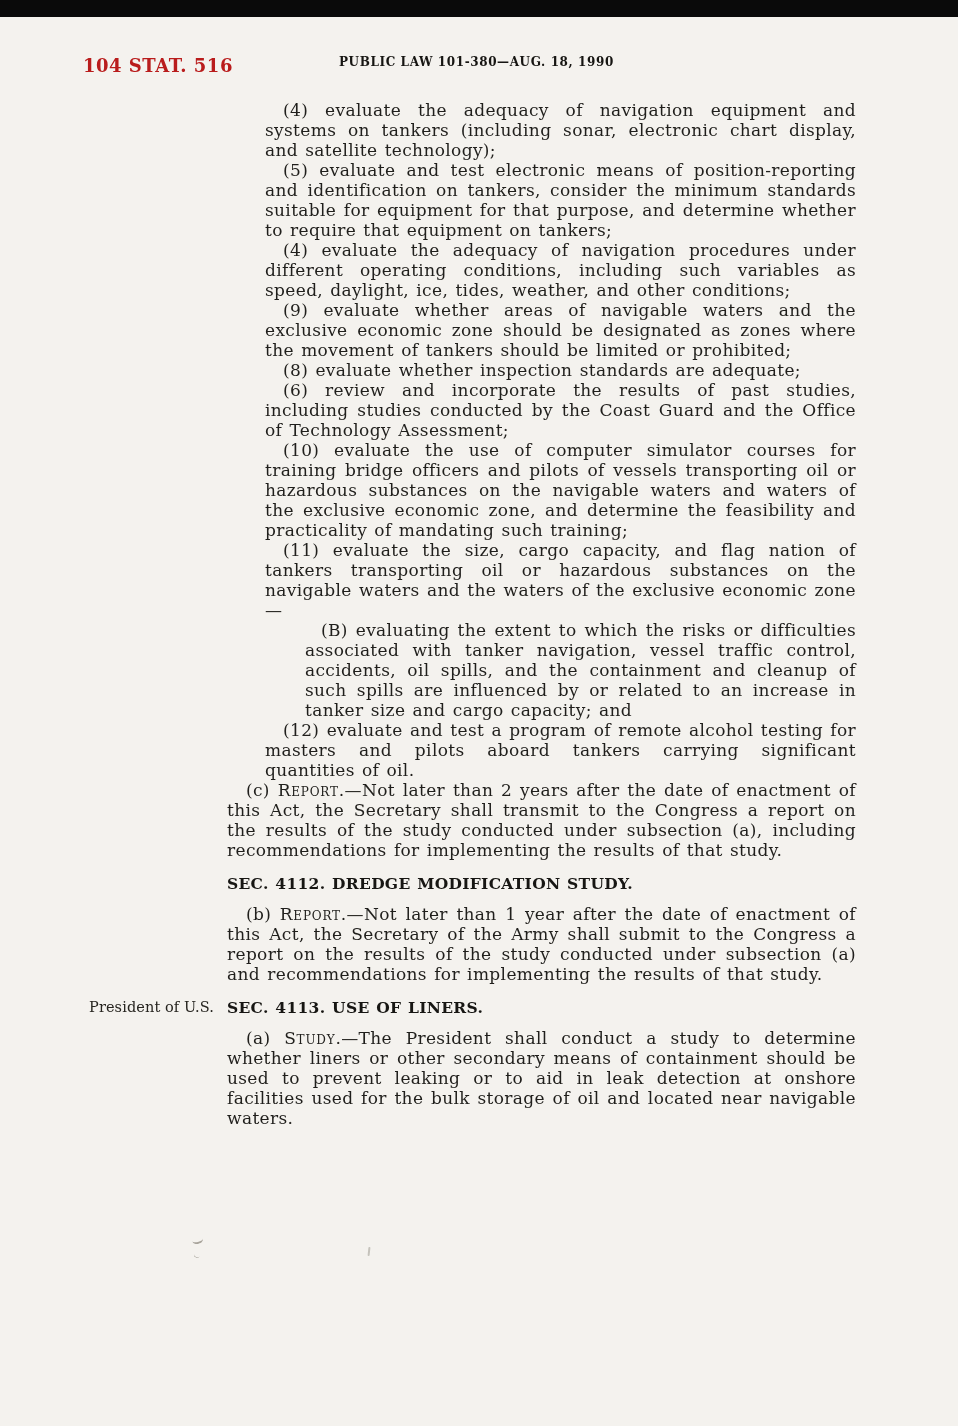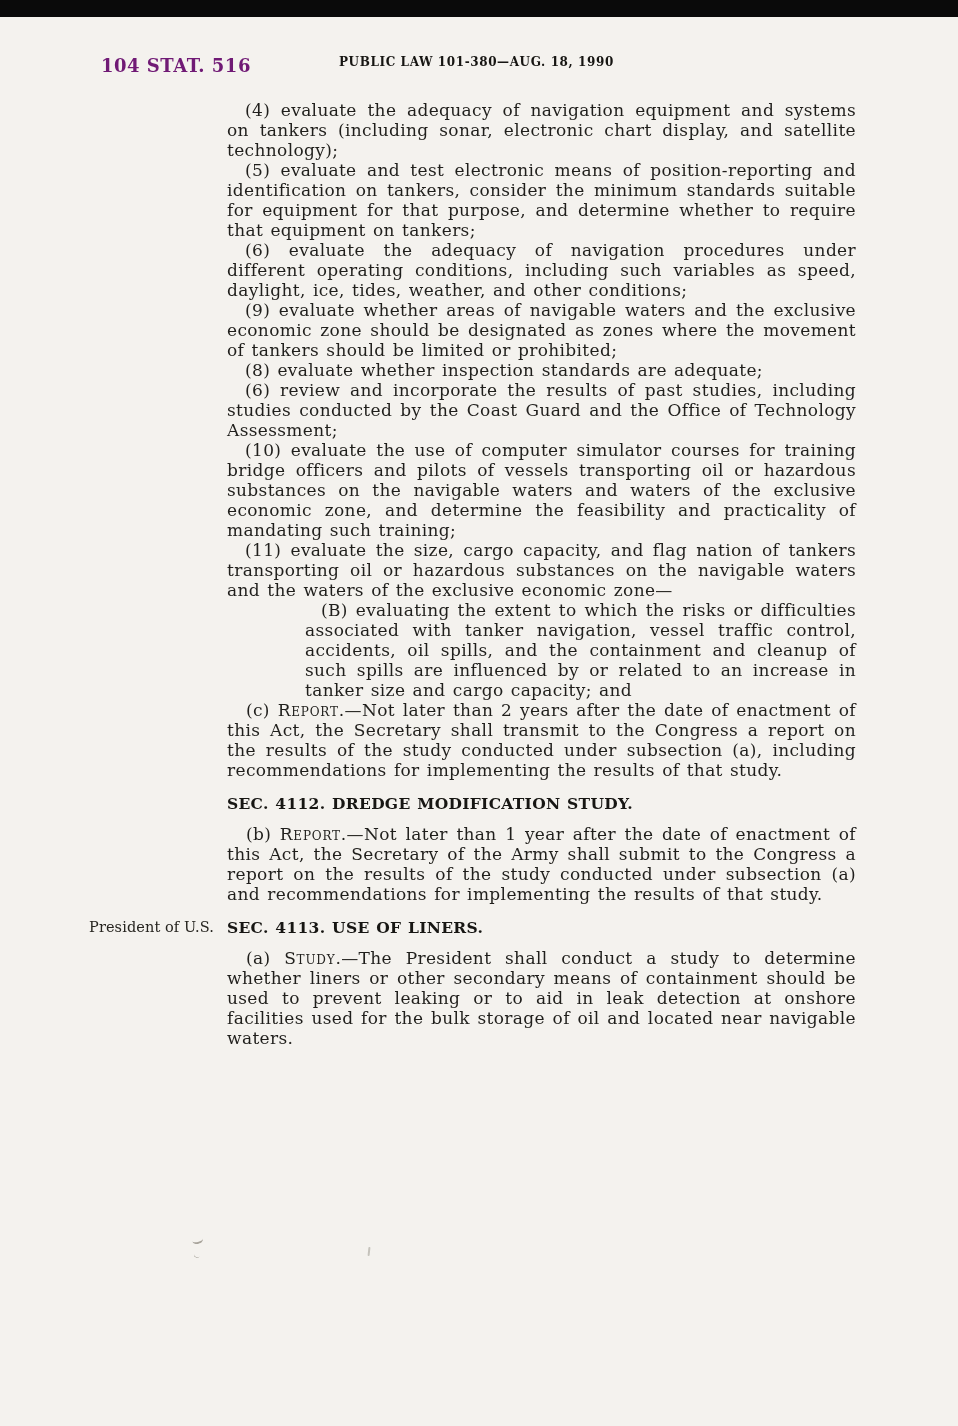--- a/index.html
+++ b/index.html
@@ -18,26 +18,26 @@
   }
   .top-bar {
     position: absolute;
     top: 0; left: 0;
     width: 958px;
     height: 17px;
     background: #0a0a0a;
   }
   .stat-number {
     position: absolute;
-    left: 101px;
+    left: 83px;
     top: 55px;
     font-size: 18px;
     font-weight: bold;
     letter-spacing: 0.5px;
-    color: #701a75;
+    color: #b91c1c;
     white-space: nowrap;
   }
   .law-title {
     position: absolute;
     left: 339px;
     top: 55px;
     font-size: 12px;
     font-weight: bold;
     letter-spacing: 0.6px;
     color: #161512;
@@ -53,20 +53,21 @@
     letter-spacing: 0.35px;
     word-spacing: 1.5px;
     text-align: justify;
     color: #201f1c;
   }
   .text-block p {
     margin: 0;
     text-indent: 19px;
   }
   .text-block p.item {
+    margin-left: 38px;
     text-indent: 18px;
   }
   .text-block p.subitem {
     margin-left: 78px;
     text-indent: 16px;
   }
   .text-block p.heading {
     position: relative;
     margin: 14px 0 10px 0;
     text-indent: 0;
@@ -136,27 +137,28 @@
 <div class="page">
   <div class="top-bar"></div>
 
   <div class="stat-number">104 STAT. 516</div>
 
   <div class="law-title">PUBLIC LAW 101-380—AUG. 18, 1990</div>
 
   <div class="text-block">
       <p class="item">(4) evaluate the adequacy of navigation equipment and systems on tankers (including sonar, electronic chart display, and satellite technology);</p>
       <p class="item">(5) evaluate and test electronic means of position-reporting and identification on tankers, consider the minimum standards suitable for equipment for that purpose, and determine whether to require that equipment on tankers;</p>
-      <p class="item">(6) evaluate the adequacy of navigation procedures under different operating conditions, including such variables as speed, daylight, ice, tides, weather, and other conditions;</p>
+      <p class="item">(4) evaluate the adequacy of navigation procedures under different operating conditions, including such variables as speed, daylight, ice, tides, weather, and other conditions;</p>
       <p class="item">(9) evaluate whether areas of navigable waters and the exclusive economic zone should be designated as zones where the movement of tankers should be limited or prohibited;</p>
       <p class="item">(8) evaluate whether inspection standards are adequate;</p>
       <p class="item">(6) review and incorporate the results of past studies, including studies conducted by the Coast Guard and the Office of Technology Assessment;</p>
       <p class="item">(10) evaluate the use of computer simulator courses for training bridge officers and pilots of vessels transporting oil or hazardous substances on the navigable waters and waters of the exclusive economic zone, and determine the feasibility and practicality of mandating such training;</p>
       <p class="item">(11) evaluate the size, cargo capacity, and flag nation of tankers transporting oil or hazardous substances on the navigable waters and the waters of the exclusive economic zone—</p>
       <p class="subitem">(B) evaluating the extent to which the risks or difficulties associated with tanker navigation, vessel traffic control, accidents, oil spills, and the containment and cleanup of such spills are influenced by or related to an increase in tanker size and cargo capacity; and</p>
+      <p class="item">(12) evaluate and test a program of remote alcohol testing for masters and pilots aboard tankers carrying significant quantities of oil.</p>
       <p class="flush">(c) <span class="sc">Report</span>.—Not later than 2 years after the date of enactment of this Act, the Secretary shall transmit to the Congress a report on the results of the study conducted under subsection (a), including recommendations for implementing the results of that study.</p>
       <p class="heading">SEC. 4112. DREDGE MODIFICATION STUDY.</p>
       <p class="flush">(b) <span class="sc">Report</span>.—Not later than 1 year after the date of enactment of this Act, the Secretary of the Army shall submit to the Congress a report on the results of the study conducted under subsection (a) and recommendations for implementing the results of that study.</p>
       <p class="heading"><span class="margin-note">President of U.S.</span>SEC. 4113. USE OF LINERS.</p>
       <p class="flush">(a) <span class="sc">Study</span>.—The President shall conduct a study to determine whether liners or other secondary means of containment should be used to prevent leaking or to aid in leak detection at onshore facilities used for the bulk storage of oil and located near navigable waters.</p>
     </div>
 
   <div class="speck-a"></div>
   <div class="speck-b"></div>
   <div class="speck-c"></div>

